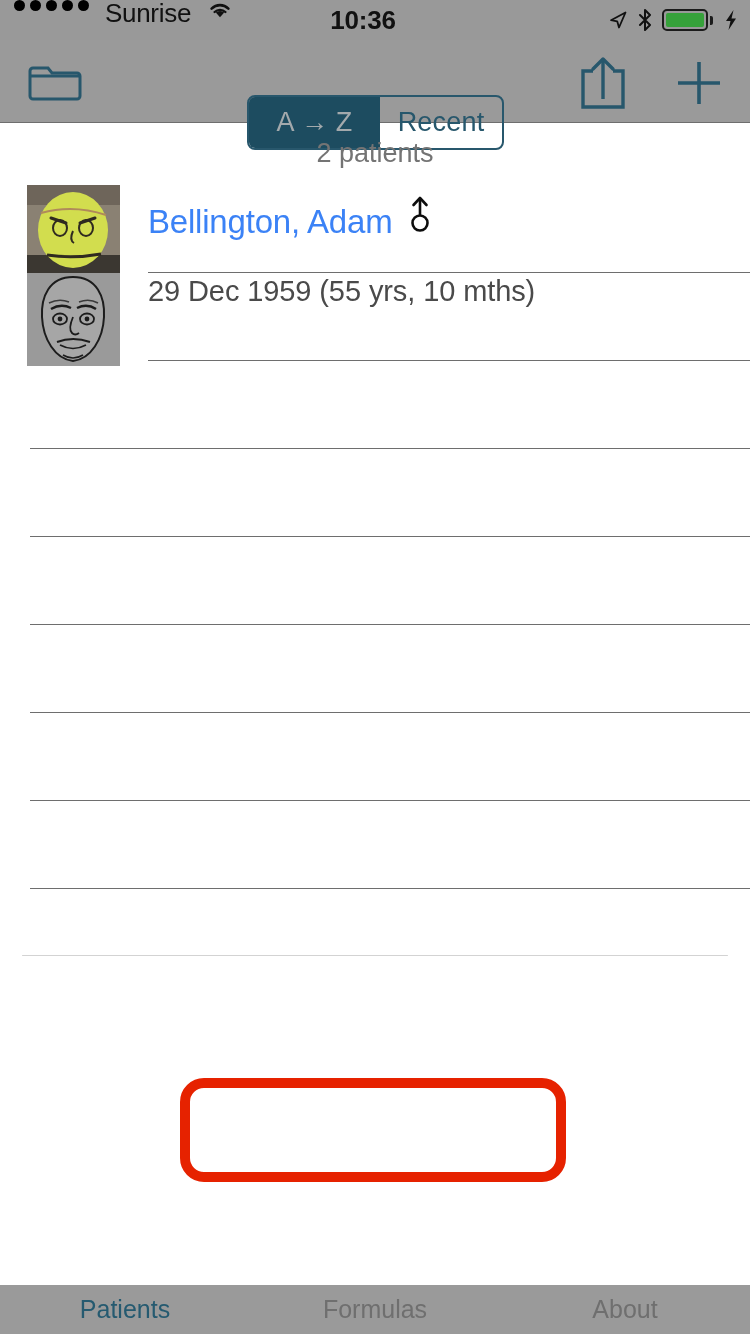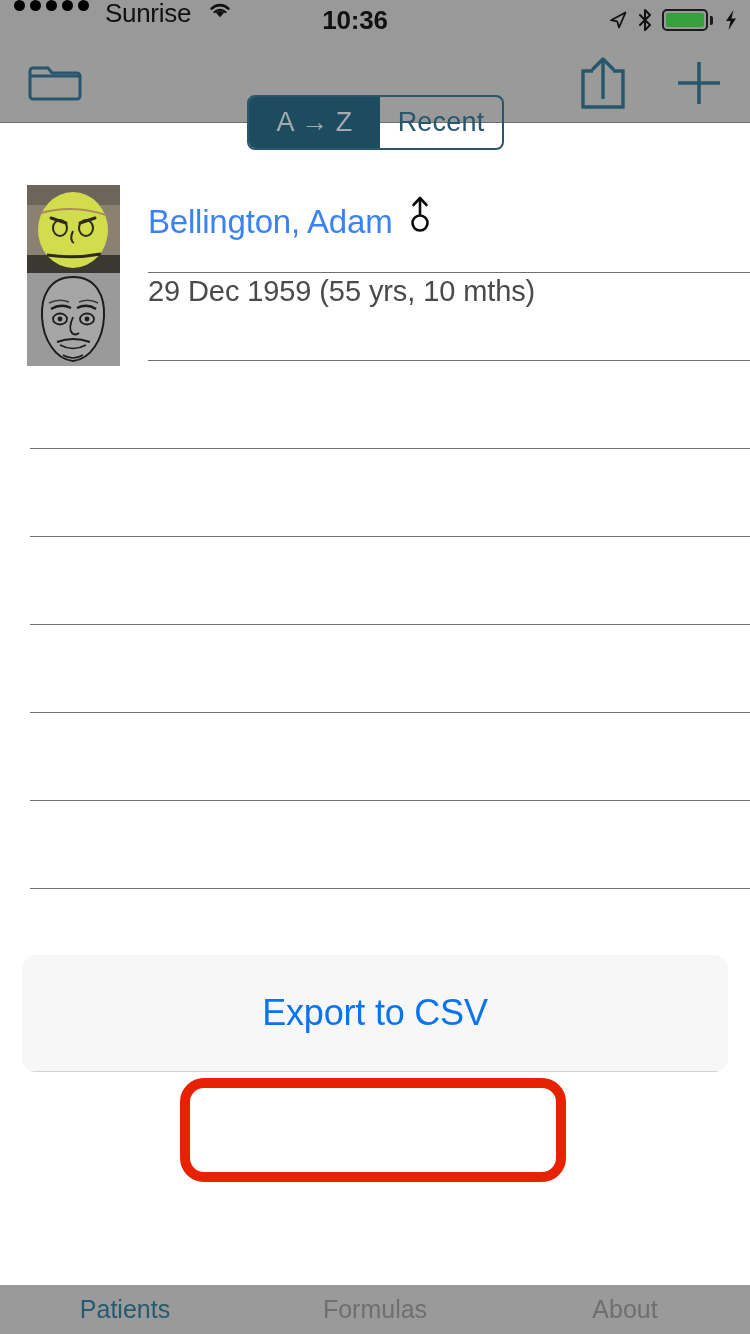--- a/index.html
+++ b/index.html
@@ -48,21 +48,21 @@
   }
   #carrier-name {
     font-size: 26px;
     color: #111111;
     letter-spacing: -0.3px;
     line-height: 1;
   }
   #wifi-icon { width: 26px; height: 20px; display: block; }
   #sb-center {
     position: absolute;
-    left: 8px; top: 0; width: 694px; height: 40px;
+    left: 16px; top: 0; width: 694px; height: 40px;
     display: flex; align-items: center; justify-content: center;
   }
   #clock {
     font-size: 26px;
     font-weight: bold;
     color: #111111;
     letter-spacing: -0.2px;
   }
   #sb-right {
     position: absolute;
@@ -342,20 +342,21 @@
         </svg>
       </div>
 
       <div id="add-btn">
         <svg width="50" height="50" viewBox="0 0 50 50">
           <path d="M25 4 V46 M4 25 H46" stroke="#27576c" stroke-width="3.6" stroke-linecap="butt"></path>
         </svg>
       </div>
     </div>
 
+    <div id="list-header">2 patients</div>
 
     <div id="list">
 
       <div class="row">
         <div class="avatar">
           <svg width="93" height="93" viewBox="0 0 93 93">
             <rect x="0" y="0" width="93" height="93" fill="#8a8173"></rect>
             <rect x="0" y="0" width="93" height="20" fill="#6e655a"></rect>
             <rect x="0" y="70" width="93" height="23" fill="#3b3731"></rect>
             <ellipse cx="46" cy="45" rx="35" ry="38" fill="#d2dd4e"></ellipse>
@@ -420,22 +421,19 @@
       </div>
       <div class="tab inactive">
         <span>About</span>
       </div>
     </div>
 
   </div>
 
   <div id="action-sheet">
     <div id="sheet-group">
-      <div class="sheet-btn">
-        <span>Export to CSV</span>
-      </div>
       <div id="sheet-divider"></div>
     </div>
   </div>
 
   <div id="highlight-box"></div>
 
 </div>
 
 </body></html>

